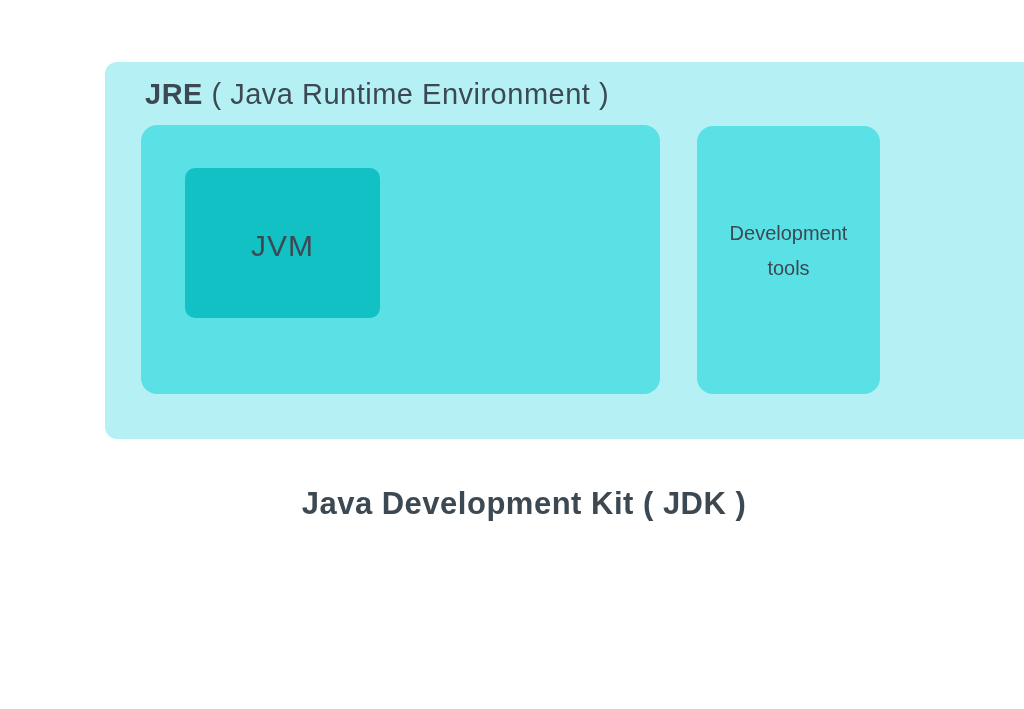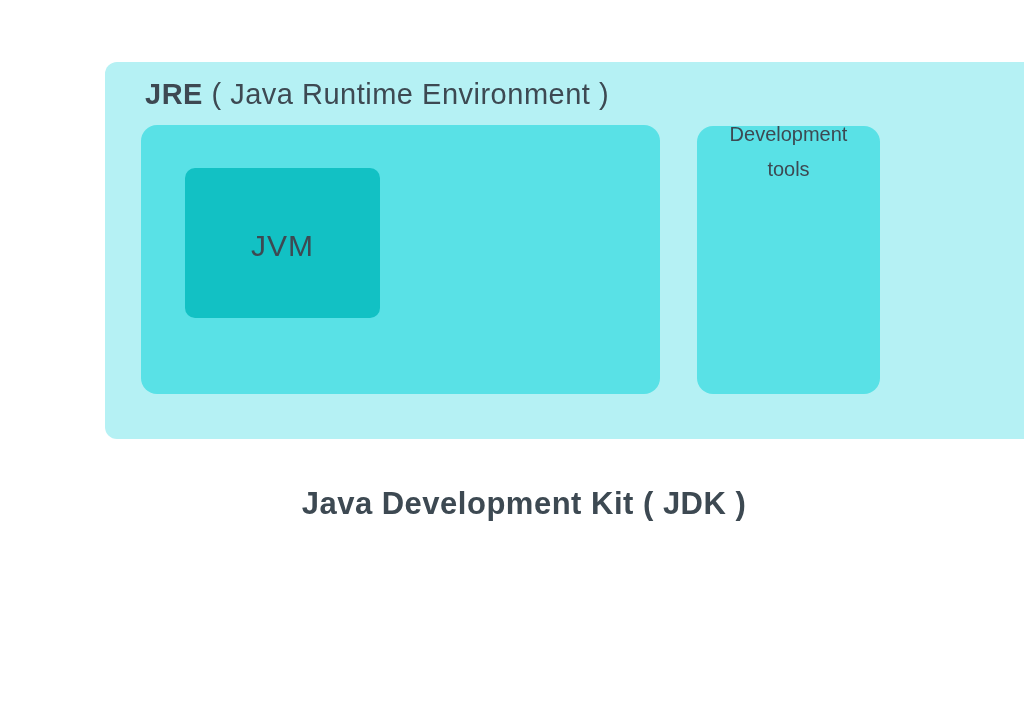--- a/index.html
+++ b/index.html
@@ -108,20 +108,21 @@
   
   .devtools-box {
     position: absolute;
     left: 592px;
     top: 64px;
     width: 183px;
     height: 268px;
     background: var(--color-container-bg);
     border-radius: 16px;
     display: flex;
+    align-items: center;
     justify-content: center;
   }
   .devtools-box .two-line-label { top: -9px; }
 
   
   .jdk-caption {
     position: absolute;
     left: 116px;
     top: 486px;
     width: 816px;

